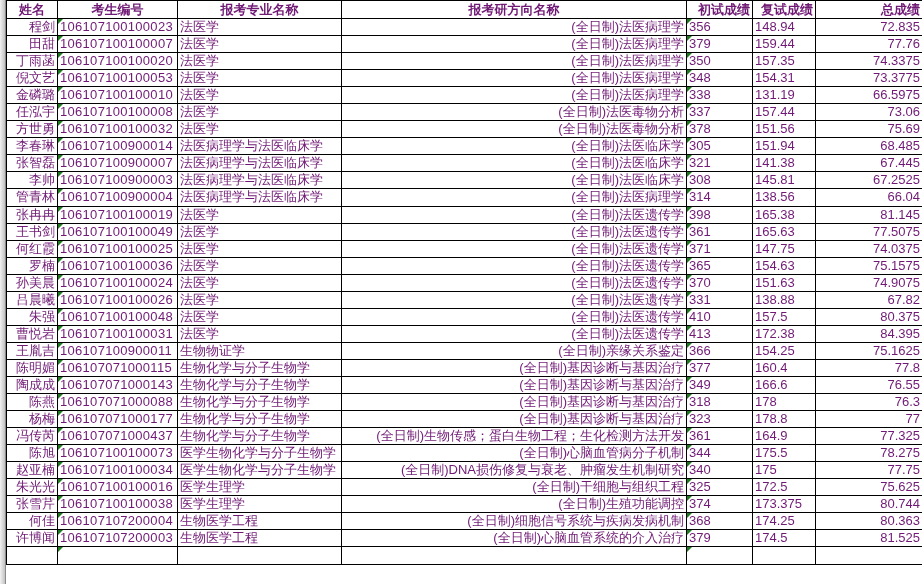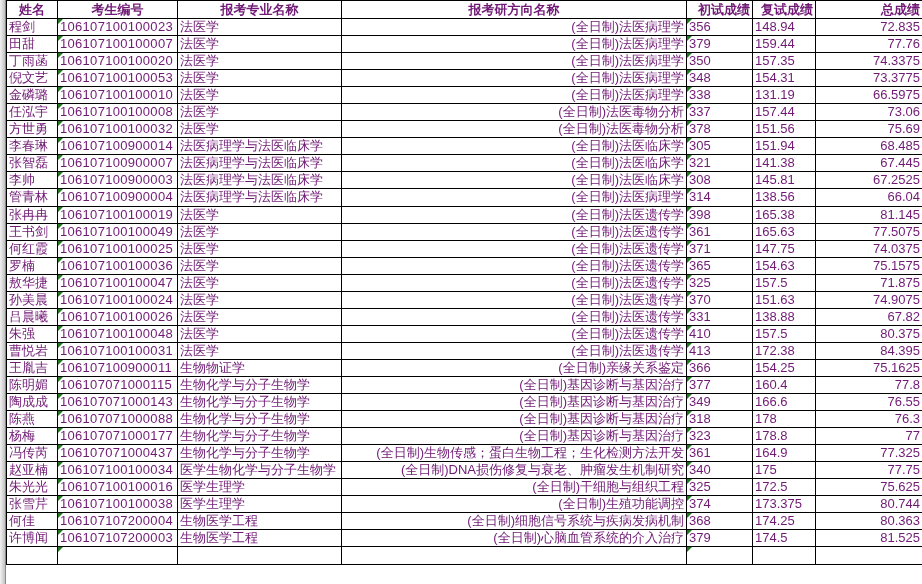--- a/index.html
+++ b/index.html
@@ -33,21 +33,21 @@
     overflow: hidden;
     white-space: nowrap;
     box-sizing: border-box;
     line-height: 16px;
     vertical-align: middle;
     position: relative;
   }
   #grid thead th { height: 18px; font-weight: bold; text-align: center; }
   #grid thead th.h-left { text-align: right; }
   #grid tbody tr { height: 17.06px; }
-  .c-name   { text-align: left; }
+  .c-name   { text-align: right; }
   .c-id     { text-align: left; letter-spacing: 0.3px; }
   .c-major  { text-align: left; }
   .c-dir    { text-align: right; }
   .c-s1     { text-align: left; }
   .c-s2     { padding-right: 4px; }
   .c-s3     { text-align: right; padding-right: 4px; }
   
   .tri::before {
     content: "";
     position: absolute; top: 0; left: 0;
@@ -212,29 +212,20 @@
         <tr>
           <td class="c-name">罗楠</td>
           <td class="c-id tri">106107100100036</td>
           <td class="c-major">法医学</td>
           <td class="c-dir">(全日制)法医遗传学</td>
           <td class="c-s1 tri">365</td>
           <td class="c-s2">154.63</td>
           <td class="c-s3">75.1575</td>
         </tr>
         <tr>
-          <td class="c-name">敖华捷</td>
-          <td class="c-id tri">106107100100047</td>
-          <td class="c-major">法医学</td>
-          <td class="c-dir">(全日制)法医遗传学</td>
-          <td class="c-s1 tri">325</td>
-          <td class="c-s2">157.5</td>
-          <td class="c-s3">71.875</td>
-        </tr>
-        <tr>
           <td class="c-name">孙美晨</td>
           <td class="c-id tri">106107100100024</td>
           <td class="c-major">法医学</td>
           <td class="c-dir">(全日制)法医遗传学</td>
           <td class="c-s1 tri">370</td>
           <td class="c-s2">151.63</td>
           <td class="c-s3">74.9075</td>
         </tr>
         <tr>
           <td class="c-name">吕晨曦</td>
@@ -311,20 +302,29 @@
         <tr>
           <td class="c-name">冯传芮</td>
           <td class="c-id tri">106107071000437</td>
           <td class="c-major">生物化学与分子生物学</td>
           <td class="c-dir">(全日制)生物传感；蛋白生物工程；生化检测方法开发</td>
           <td class="c-s1 tri">361</td>
           <td class="c-s2">164.9</td>
           <td class="c-s3">77.325</td>
         </tr>
         <tr>
+          <td class="c-name">陈旭</td>
+          <td class="c-id tri">106107100100073</td>
+          <td class="c-major">医学生物化学与分子生物学</td>
+          <td class="c-dir">(全日制)心脑血管病分子机制</td>
+          <td class="c-s1 tri">344</td>
+          <td class="c-s2">175.5</td>
+          <td class="c-s3">78.275</td>
+        </tr>
+        <tr>
           <td class="c-name">赵亚楠</td>
           <td class="c-id tri">106107100100034</td>
           <td class="c-major">医学生物化学与分子生物学</td>
           <td class="c-dir">(全日制)DNA损伤修复与衰老、肿瘤发生机制研究</td>
           <td class="c-s1 tri">340</td>
           <td class="c-s2">175</td>
           <td class="c-s3">77.75</td>
         </tr>
         <tr>
           <td class="c-name">朱光光</td>

